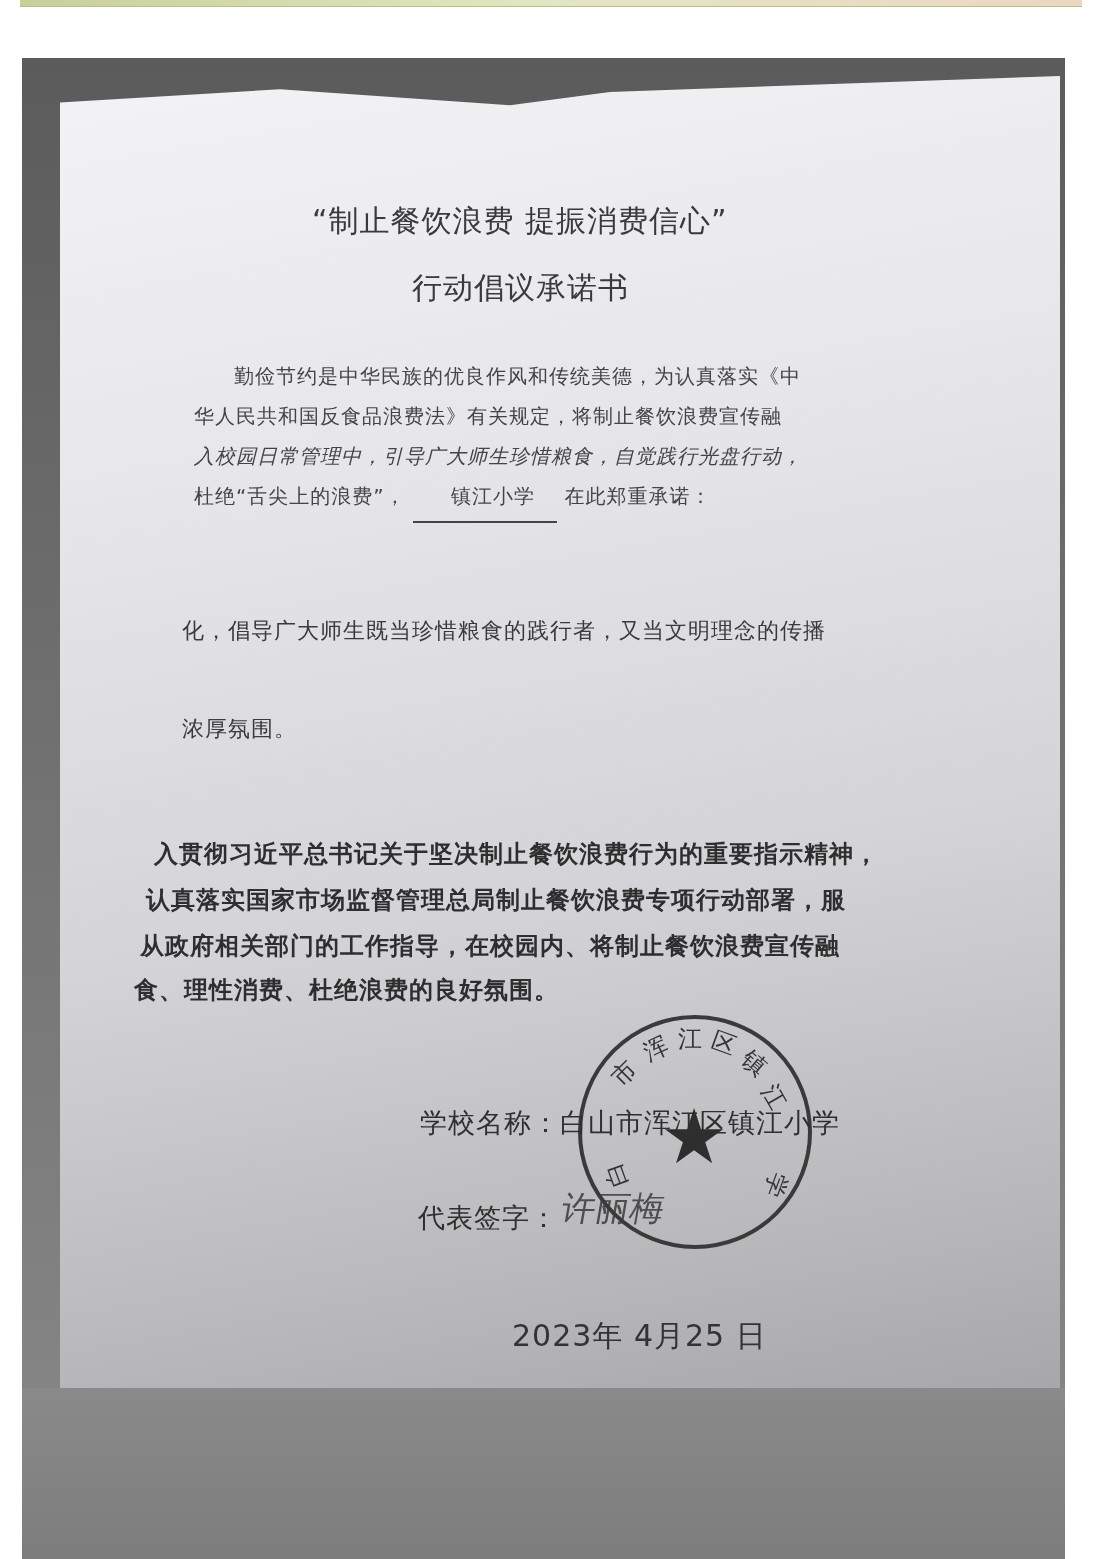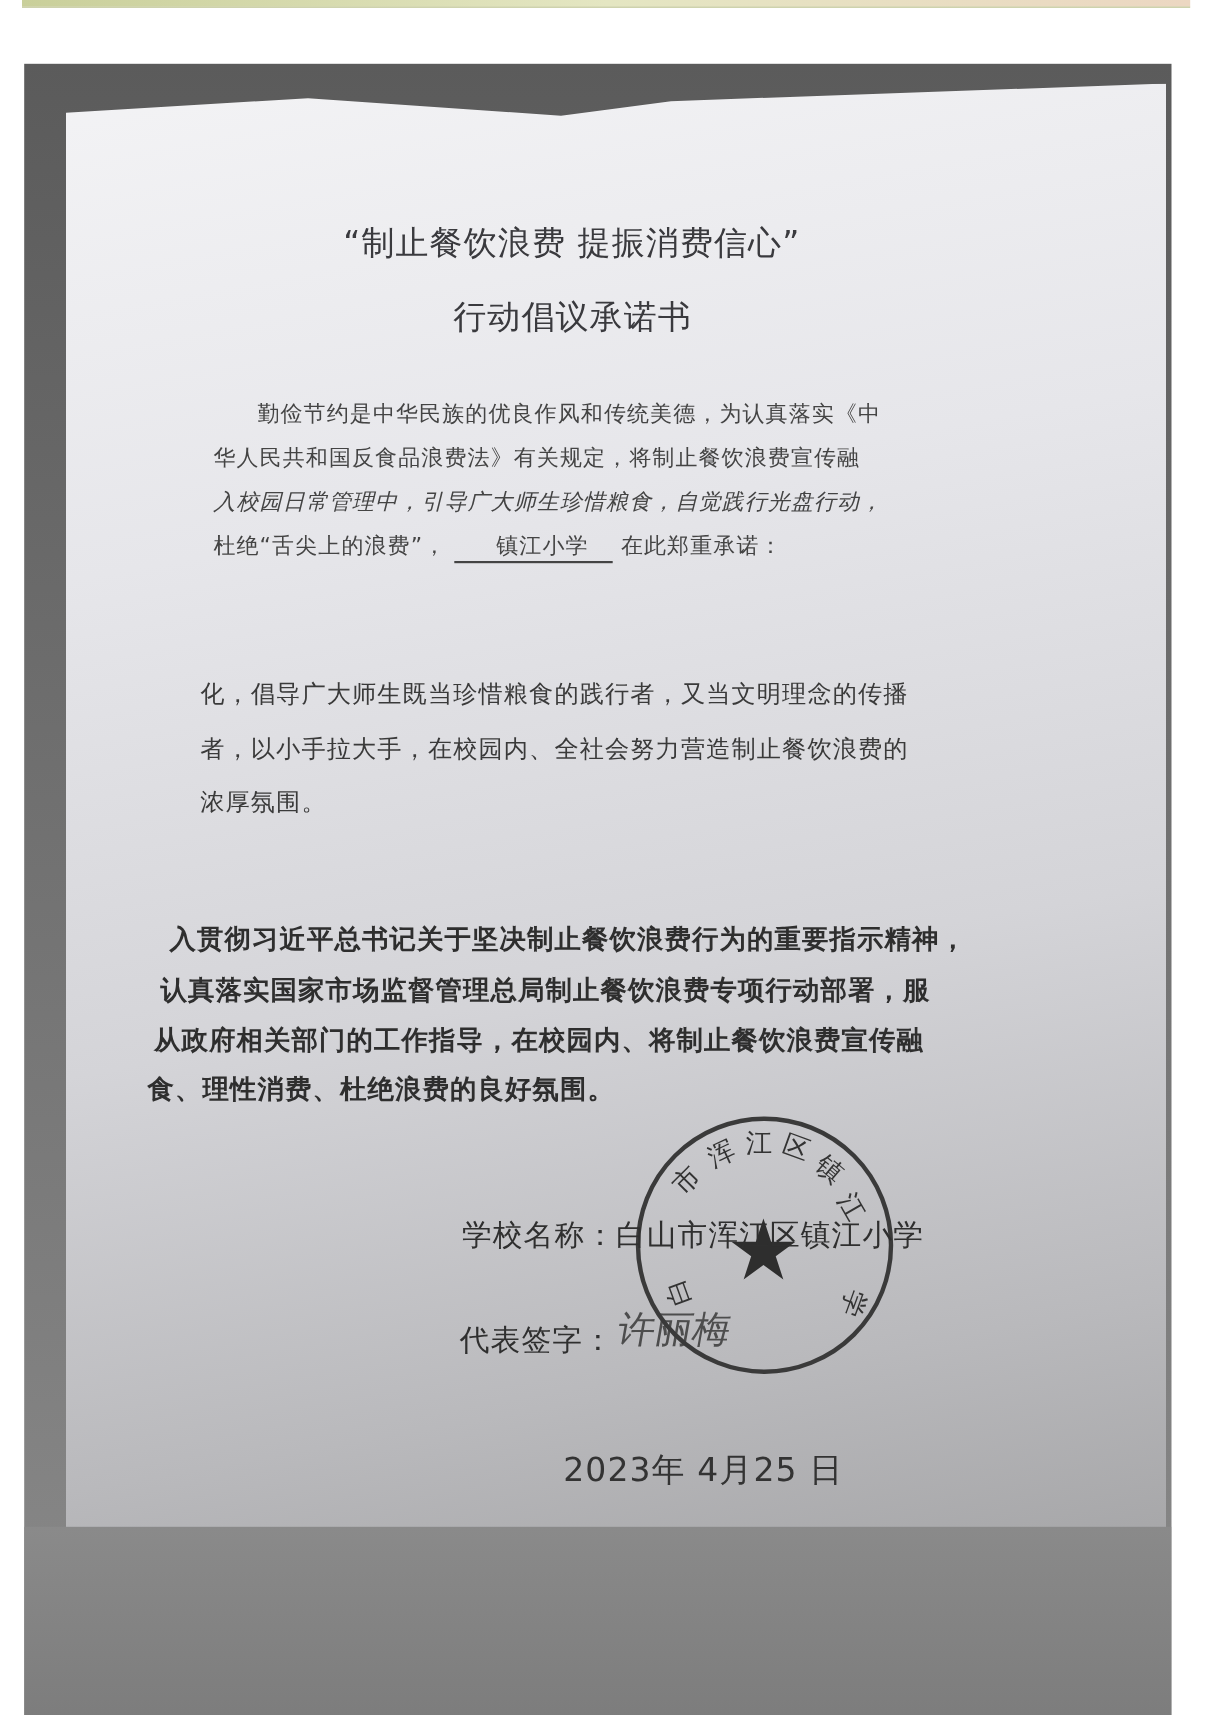--- a/index.html
+++ b/index.html
@@ -28,21 +28,21 @@
       position: absolute; left: 0; top: 1330px; width: 1043px; height: 181px;
       background: linear-gradient(180deg, #8a8a8a, #7c7c7c);
     }
     .doc-text { position: absolute; color: #333338; letter-spacing: 1px; white-space: nowrap; }
     .title1 { left: 290px; top: 143px; font-size: 30px; color: #3a3a3e; }
     .title2 { left: 390px; top: 210px; font-size: 30px; color: #3a3a3e; }
     .para { font-size: 20px; color: #444; }
     .para2 { font-size: 22px; color: #3a3a3a; }
     .para3 { font-size: 24px; color: #2e2e2e; font-weight: bold; }
     .underline-field {
-      display: inline-block; border-bottom: 2px solid #444; padding: 0 22px 0 38px;
+      display: inline-block; border-bottom: 2px solid #444; padding: 0 22px 11px 38px;
     }
     .label { font-size: 27px; color: #2f2f2f; }
     .seal {
       position: absolute; left: 556px; top: 957px; width: 226px; height: 226px;
       border: 4px solid #3a3a3a; border-radius: 50%;
     }
     .seal-star {
       position: absolute; left: 78px; top: 80px; font-size: 76px; color: #2e2e2e; line-height: 1;
     }
     .seal-arc { position: absolute; font-size: 24px; color: #333; }
@@ -67,21 +67,20 @@
   <div class="doc-text para" style="left:212px; top:305px;">勤俭节约是中华民族的优良作风和传统美德，为认真落实《中</div>
   <div class="doc-text para" style="left:172px; top:345px;">华人民共和国反食品浪费法》有关规定，将制止餐饮浪费宣传融</div>
   <div class="doc-text para" style="left:172px; top:385px;font-style:italic;">入校园日常管理中，引导广大师生珍惜粮食，自觉践行光盘行动，</div>
   <div class="doc-text para" style="left:172px; top:425px;">
     <span>杜绝“舌尖上的浪费”，</span>
     <span class="underline-field">镇江小学</span>
     <span>在此郑重承诺：</span>
   </div>
 
   <div class="doc-text para2" style="left:160px; top:558px;">化，倡导广大师生既当珍惜粮食的践行者，又当文明理念的传播</div>
-  <div class="doc-text para2" style="left:160px; top:608px;">者，以小手拉大手，在校园内、全社会努力营造制止餐饮浪费的</div>
   <div class="doc-text para2" style="left:160px; top:656px;">浓厚氛围。</div>
 
   <div class="doc-text para3" style="left:132px; top:780px;text-align:right;">入贯彻习近平总书记关于坚决制止餐饮浪费行为的重要指示精神，</div>
   <div class="doc-text para3" style="left:124px; top:826px;">认真落实国家市场监督管理总局制止餐饮浪费专项行动部署，服</div>
   <div class="doc-text para3" style="left:118px; top:872px;">从政府相关部门的工作指导，在校园内、将制止餐饮浪费宣传融</div>
   <div class="doc-text para3" style="left:112px; top:916px;">食、理性消费、杜绝浪费的良好氛围。</div>
 
   <div class="seal">
     <span class="seal-arc" style="left:30px; top:38px; transform:rotate(-45deg);">市</span>
     <span class="seal-arc" style="left:62px; top:14px; transform:rotate(-25deg);">浑</span>

